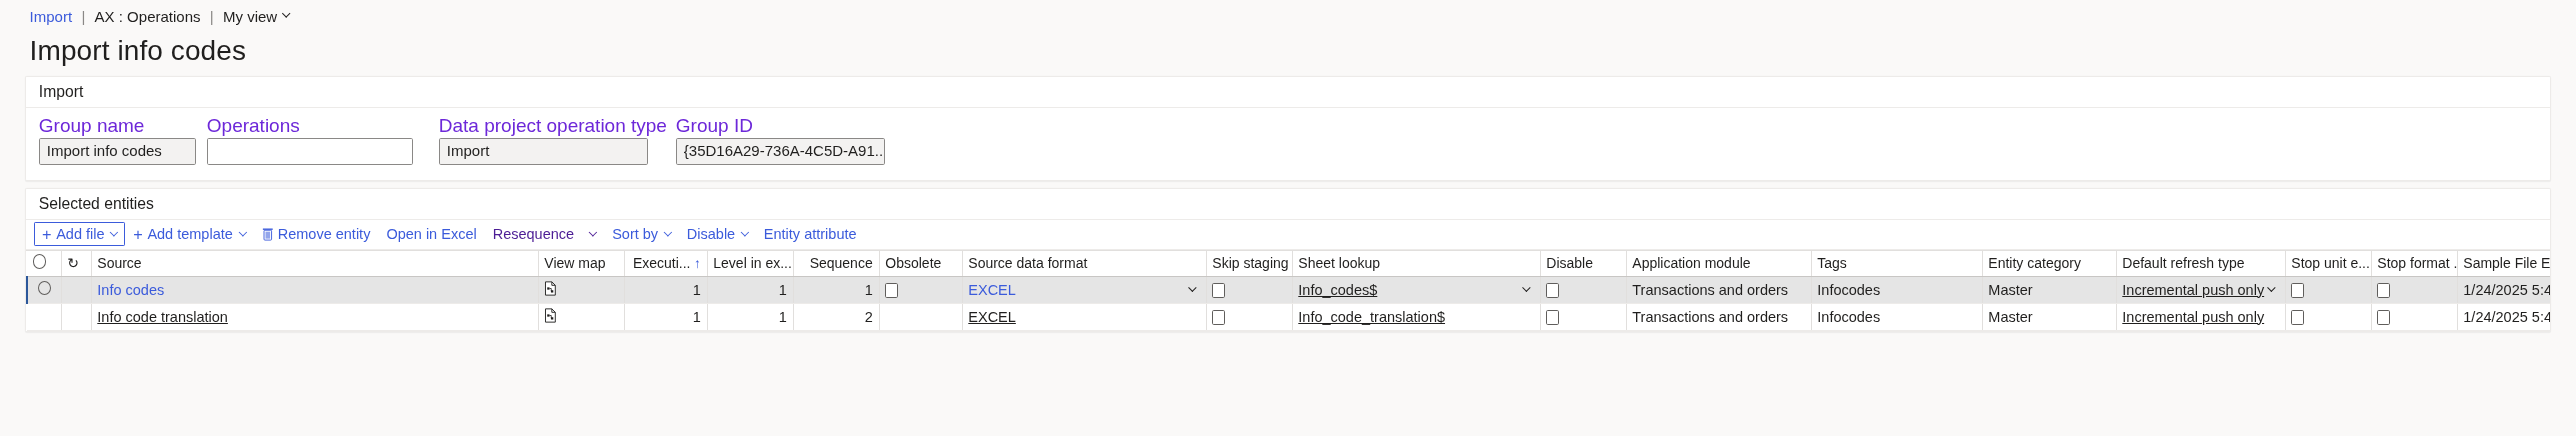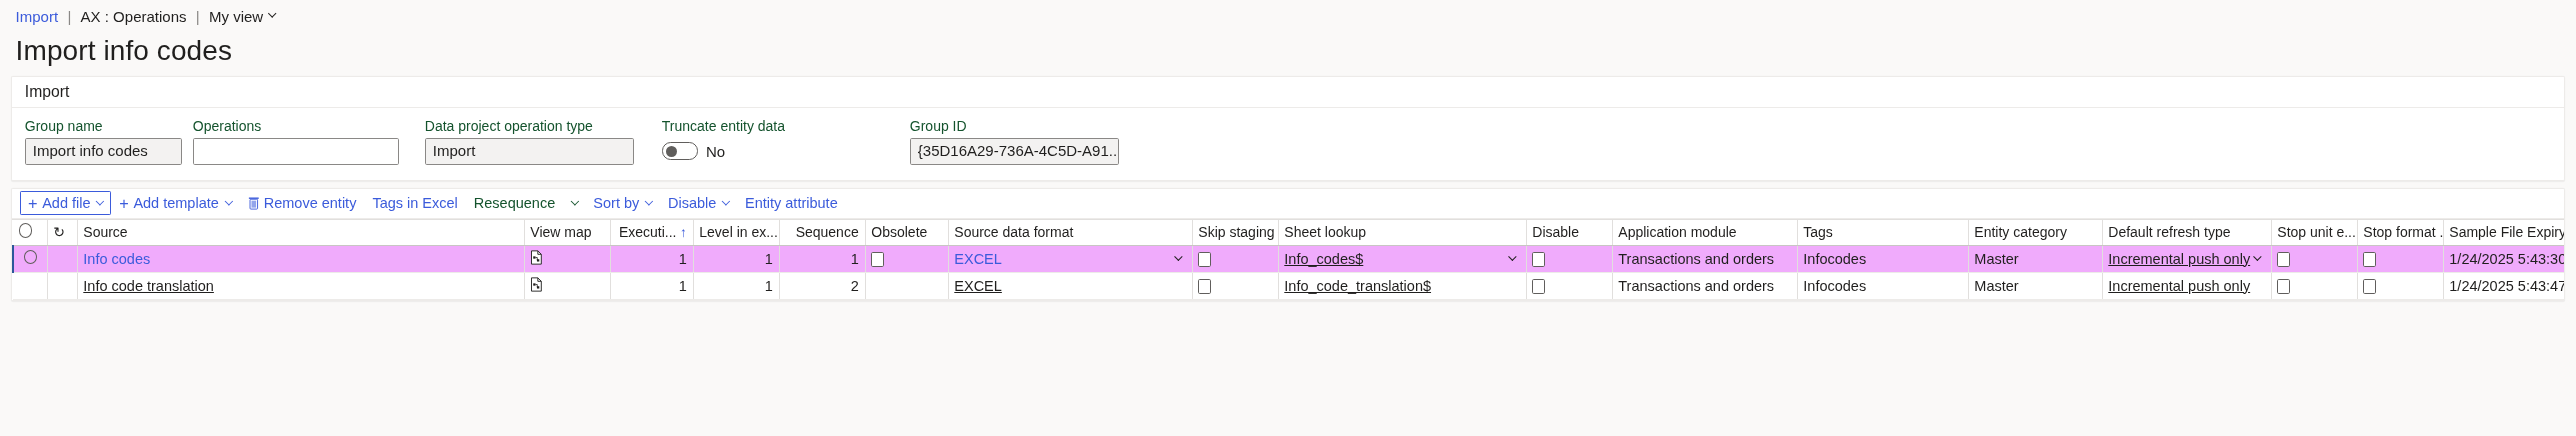--- a/index.html
+++ b/index.html
@@ -11,21 +11,21 @@
     font-family: "Liberation Sans", sans-serif;
     overflow: hidden;
   }
   body { font-size: 15px; color: #161616; }
 
   
   #page {
     width: 2576px; height: 436px;
     background: #faf9f8;
     position: relative;
-    padding: 0 11px;
+    padding: 0 25px;
   }
 
   
   .breadcrumb {
     display: flex; align-items: center;
     height: 32.5px;
     padding-left: 4.6px;
     gap: 0;
     font-size: 15px;
   }
@@ -70,22 +70,22 @@
 
   
   .form-row {
     display: flex;
     align-items: flex-start;
     padding: 10.4px 12.8px 15px 12.8px;
     gap: 0;
   }
   .field { display: flex; flex-direction: column; }
   .field-label {
-    font-size: 14px;
-    color: #14532d;
+    font-size: 19px;
+    color: #6d28d9;
     margin-bottom: 3.5px;
     height: 16.3px;
     line-height: 16.3px;
     white-space: nowrap;
   }
   .field-input {
     height: 27px;
     border: 0.6px solid #8a8886;
     border-radius: 1.7px;
     background: #ffffff;
@@ -140,21 +140,21 @@
     padding: 0 7px;
     color: #3b5bdb;
     font-size: 14.5px;
     cursor: pointer;
     white-space: nowrap;
     gap: 4.6px;
     border: 0.6px solid transparent;
     border-radius: 1.2px;
   }
   .tb-btn.focused { border-color: #3b5bdb; }
-  .tb-btn.disabled { color: #14532d; cursor: default; gap: 14px; }
+  .tb-btn.disabled { color: #4c1d95; cursor: default; gap: 14px; }
   .tb-plus {
     font-size: 16.3px; line-height: 1; color: #3b5bdb;
     font-weight: 400;
   }
   .tb-chev {
     display: inline-block;
     width: 5.8px; height: 5.8px;
     border-right: 1.5px solid currentColor;
     border-bottom: 1.5px solid currentColor;
     transform: rotate(45deg) translate(-1.2px,-1.2px);
@@ -193,21 +193,21 @@
     height: 27px;
     padding: 0 5.8px;
     border-right: 0.6px solid #e1dfdd;
     border-bottom: 0.6px solid #edebe9;
     white-space: nowrap;
     overflow: hidden;
     vertical-align: middle;
     color: #201f1e;
   }
   table.grid td.num { text-align: right; }
-  tr.row-selected td { background: #f0abfc; }
+  tr.row-selected td { background: #e5e5e5; }
   tr.row-selected td.sel-marker {
     border-left: 2.3px solid #2b579a;
   }
   td.sel-marker, th.sel-marker { width: 34px; padding: 0; text-align: center; }
   th.refresh-col, td.refresh-col { width: 30px; padding: 0; text-align: center; }
 
   .radio-circle {
     display: inline-block;
     width: 13.4px; height: 14.5px;
     border: 1.2px solid #605e5c;
@@ -269,39 +269,31 @@
         <div class="field-label">Operations</div>
         <div class="field-input" style="width:206px;"></div>
       </div>
 
       <div class="field" style="width:237px;">
         <div class="field-label">Data project operation type</div>
         <div class="field-input readonly" style="width:209px;">Import</div>
       </div>
 
 
-      <div class="field" style="width:248px;">
-        <div class="field-label">Truncate entity data</div>
-        <div class="toggle-wrap">
-          <span class="toggle">
-              <span class="knob"></span>
-            </span>
-          <span class="toggle-label">No</span>
-        </div>
-      </div>
 
       <div class="field" style="width:232px;">
         <div class="field-label">Group ID</div>
         <div class="field-input readonly" style="width:209px;">{35D16A29-736A-4C5D-A91...</div>
       </div>
 
     </div>
   </div>
 
   <div class="card">
+    <div class="card-header">Selected entities</div>
 
     <div class="toolbar">
       <div class="tb-btn focused">
         <span class="tb-plus">+</span>
         <span>Add file</span>
         <span class="tb-chev"></span>
       </div>
       <div class="tb-btn">
         <span class="tb-plus">+</span>
         <span>Add template</span>
@@ -311,21 +303,21 @@
         <span class="trash-icon">
           <svg width="11.6" height="14" viewBox="0 0 20 24">
               <rect x="3.5" y="5.5" width="13" height="17" rx="1.5" fill="none" stroke="#3b5bdb" stroke-width="1.6"></rect>
               <rect x="6" y="8" width="8" height="12" fill="#3b5bdb" opacity="0.55"></rect>
               <rect x="1.5" y="2.5" width="17" height="2.4" fill="#3b5bdb"></rect>
             </svg>
         </span>
         <span>Remove entity</span>
       </div>
       <div class="tb-btn">
-        <span>Tags in Excel</span>
+        <span>Open in Excel</span>
       </div>
       <div class="tb-btn disabled">
         <span>Resequence</span>
         <span class="tb-chev"></span>
       </div>
       <div class="tb-btn">
         <span>Sort by</span>
         <span class="tb-chev"></span>
       </div>
       <div class="tb-btn">

